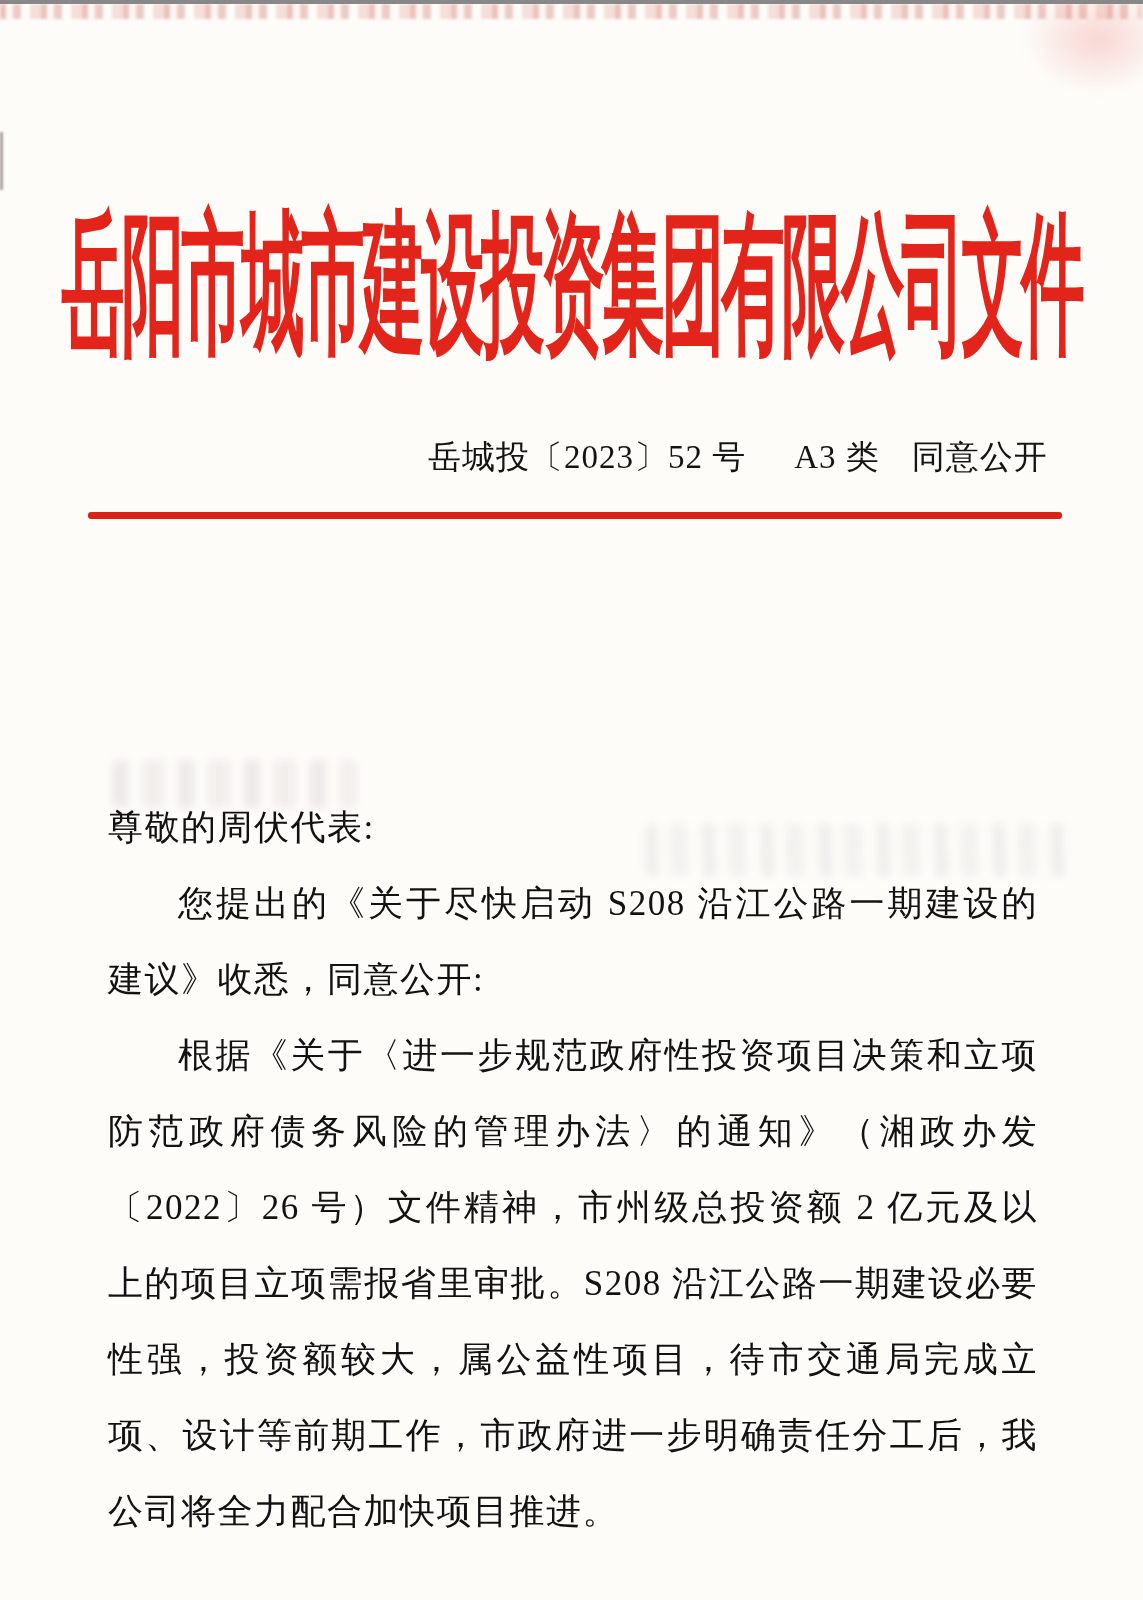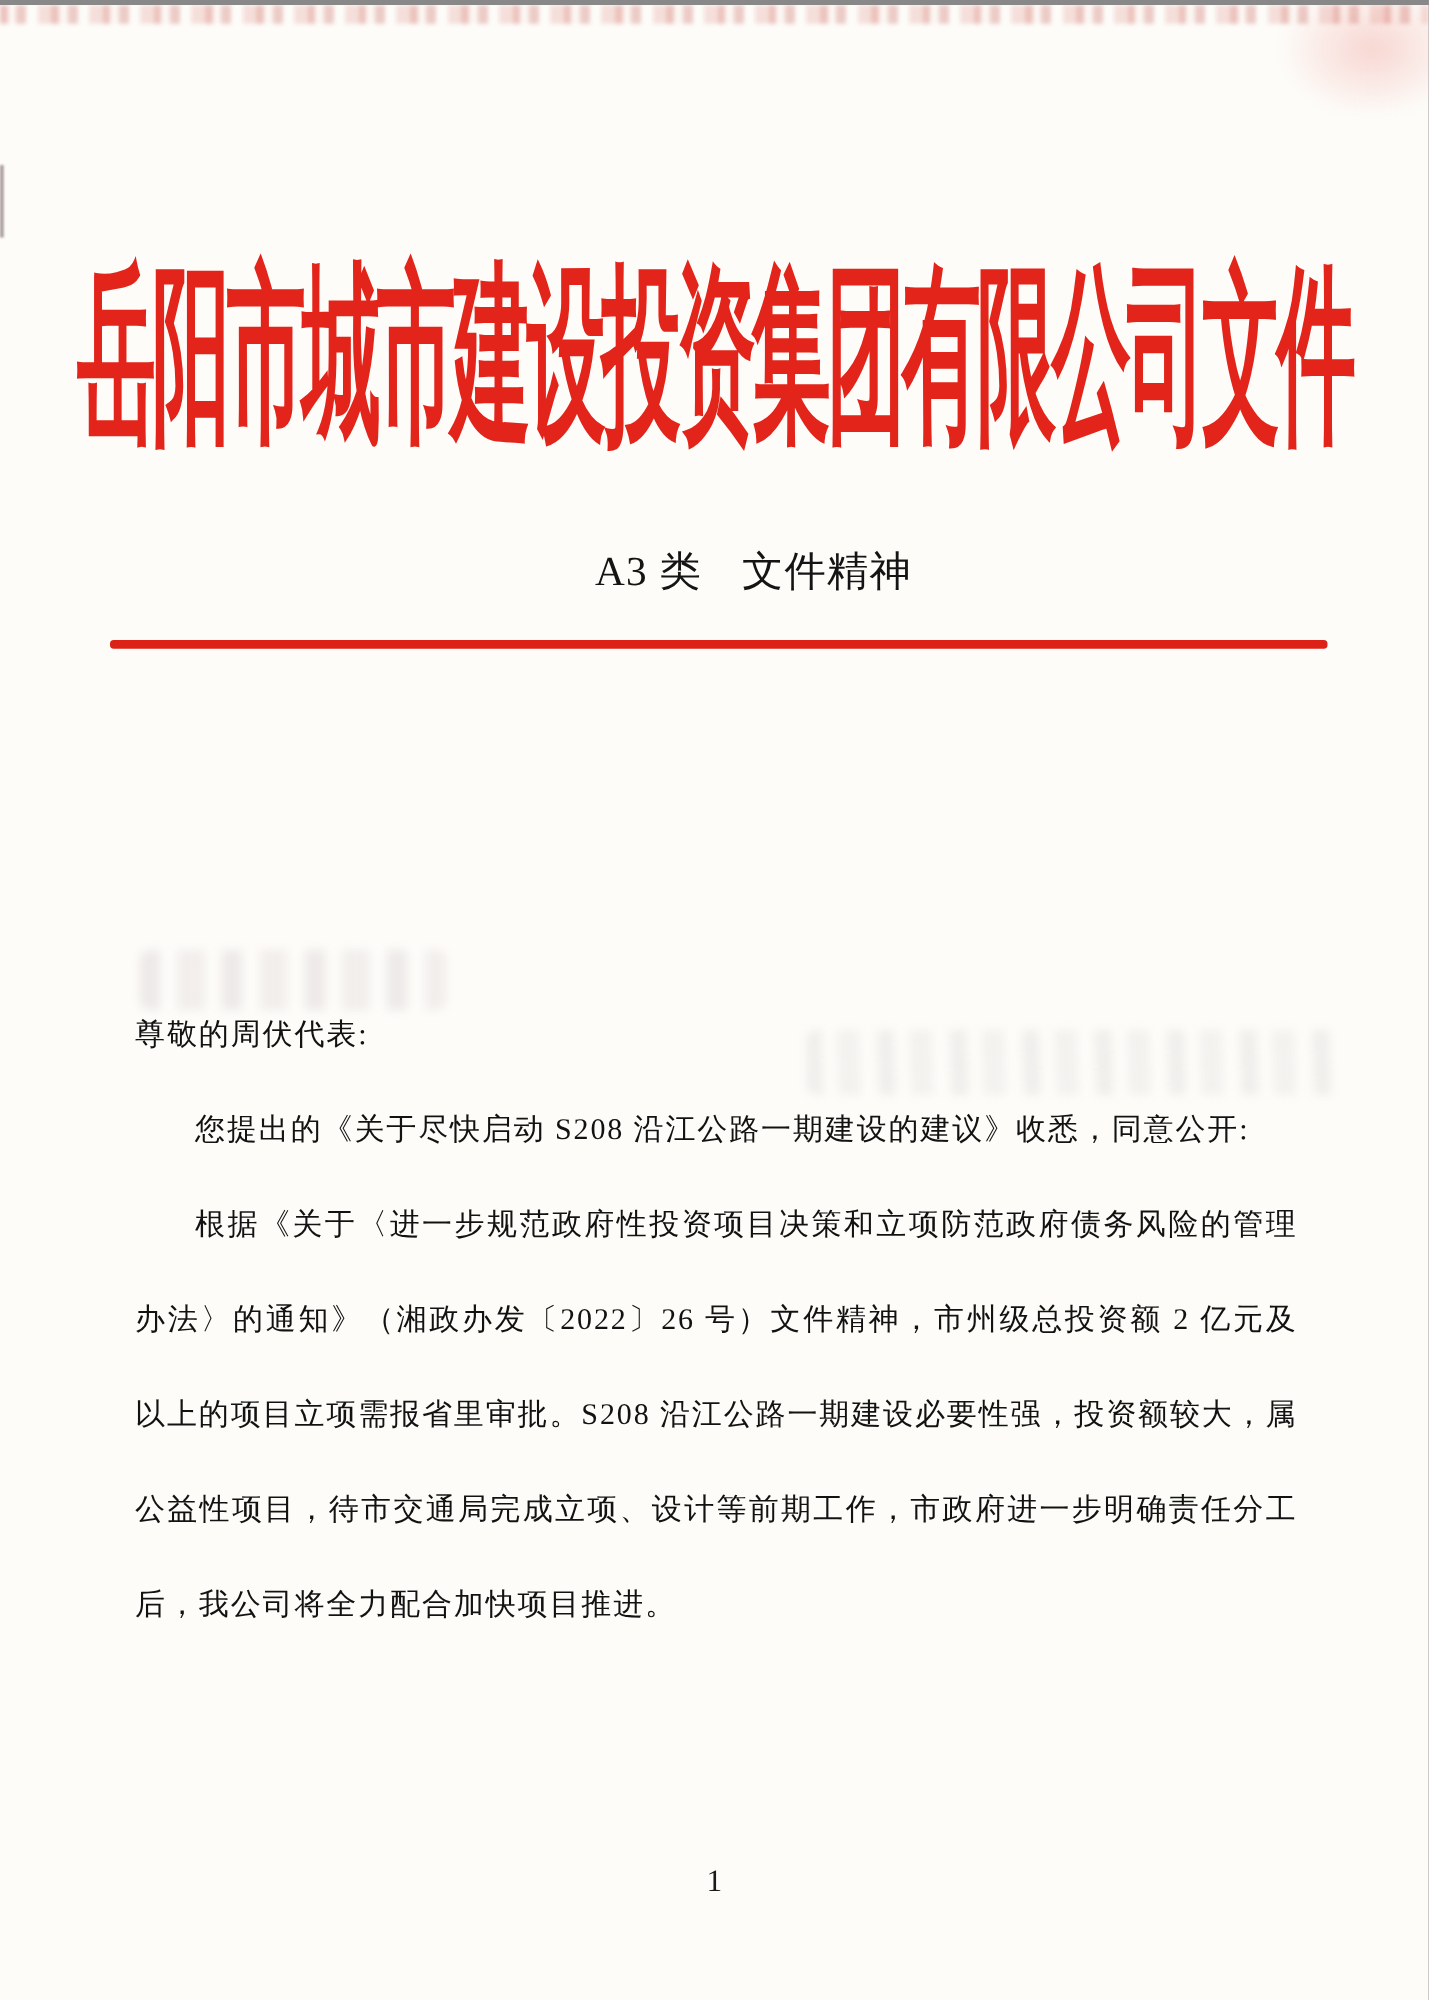--- a/index.html
+++ b/index.html
@@ -78,21 +78,21 @@
   .doc-title {
     position: absolute; top: 536px; left: 0; width: 100%;
     text-align: center; font-weight: bold;
     font-size: 44px; line-height: 64px; letter-spacing: 2px;
     color: #101010;
   }
 
   
   .body-text {
     position: absolute; top: 786px; left: 108px; width: 930px;
-    font-size: 24px; line-height: 76px; letter-spacing: 1.5px;
+    font-size: 35px; line-height: 76px; letter-spacing: 1.5px;
     text-align: justify; text-justify: inter-character;
     color: #121212;
   }
   .body-text p { margin: 0; }
   .body-text p.indent { text-indent: 2em; }
 
   
   .page-number {
     position: absolute; top: 1488px; left: 0; width: 100%;
     text-align: center; font-size: 25px; color: #1a1a1a;
@@ -105,22 +105,23 @@
 
   <div class="scan-top-noise"></div>
   <div class="scan-corner-blob"></div>
   <div class="edge-nick"></div>
   <div class="ghost-smudge-1"></div>
   <div class="ghost-smudge-2"></div>
 
   <div class="org-title" id="org-title" style="color: rgb(226, 36, 26);">岳阳市城市建设投资集团有限公司文件</div>
 
   <div class="doc-meta">
+    <span>岳城投〔2023〕52 号</span>
     <span class="gap-lg">A3 类</span>
-    <span class="gap-sm">文件精神</span>
+    <span class="gap-sm">同意公开</span>
   </div>
 
   <div class="red-divider" id="red-divider" style="background: rgb(220, 34, 23);"></div>
 
 
   <div class="body-text">
     <p>尊敬的周伏代表:</p>
     <p class="indent">您提出的《关于尽快启动 S208 沿江公路一期建设的建议》收悉，同意公开:</p>
     <p class="indent">根据《关于〈进一步规范政府性投资项目决策和立项防范政府债务风险的管理办法〉的通知》（湘政办发〔2022〕26 号）文件精神，市州级总投资额 2 亿元及以上的项目立项需报省里审批。S208 沿江公路一期建设必要性强，投资额较大，属公益性项目，待市交通局完成立项、设计等前期工作，市政府进一步明确责任分工后，我公司将全力配合加快项目推进。</p>
   </div>

